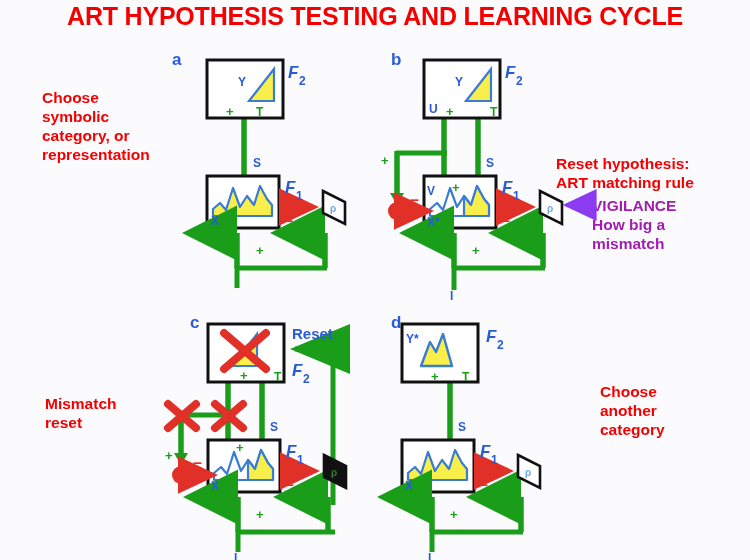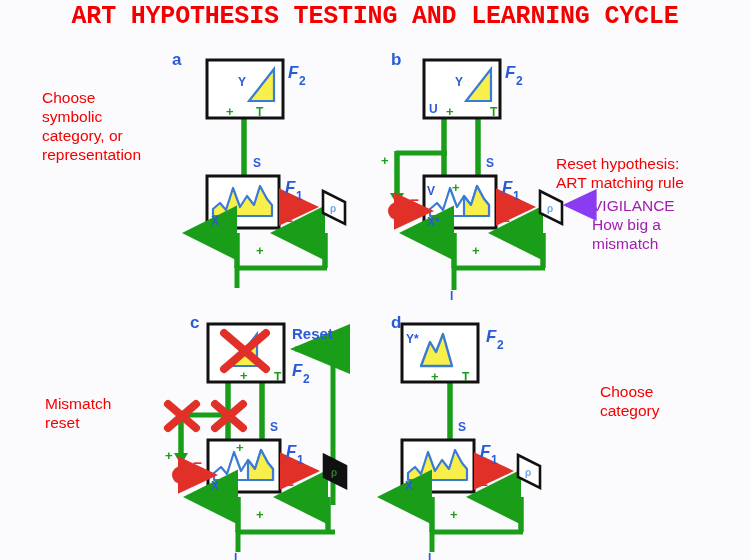--- a/index.html
+++ b/index.html
@@ -11,28 +11,28 @@
     position:relative;
   }
   #stage{position:absolute;left:0;top:0;width:750px;height:560px;}
   #title{
     position:absolute;left:0;top:2px;width:750px;
     text-align:center;
     color:#f40000;
     font-weight:bold;
     font-size:25px;
     letter-spacing:-0.2px;
-    font-family:Liberation Mono, monospace;
+    font-family:Liberation Sans, sans-serif;
   }
   .panel-letter{
     position:absolute;color:#2a5bd7;font-weight:bold;font-size:17px;
     font-family:"Liberation Sans", sans-serif;
   }
   .annot{
-    position:absolute;font-weight:normal;font-size:15.5px;line-height:19px;
+    position:absolute;font-weight:bold;font-size:15.5px;line-height:19px;
     font-family:"Liberation Sans", sans-serif;
   }
   .annot.red{color:#f40000;}
   .annot.purple{color:#a21caf;}
   svg{position:absolute;left:0;top:0;}
   .lbl{font-family:"Liberation Sans", sans-serif;font-weight:bold;}
 </style>
 </head>
 <body>
 
@@ -63,20 +63,21 @@
     <div>mismatch</div>
   </div>
 
   <div class="annot red" style="left:45px;top:394px;width:130px;">
     <div>Mismatch</div>
     <div>reset</div>
   </div>
 
   <div class="annot red" style="left:600px;top:382px;width:140px;">
     <div>Choose</div>
+    <div>another</div>
     <div>category</div>
   </div>
 
   <svg width="750" height="560" viewBox="0 0 750 560">
     <defs>
       <marker id="gArrowUp" markerWidth="12" markerHeight="12" refX="6" refY="11" orient="auto">
         <polygon points="1,11 11,11 6,1" fill="#1a9e1a"></polygon>
       </marker>
       <marker id="rArrow" markerWidth="11" markerHeight="11" refX="9" refY="5.5" orient="auto">
         <polygon points="0,0.8 10,5.5 0,10.2" fill="#e03028"></polygon>

